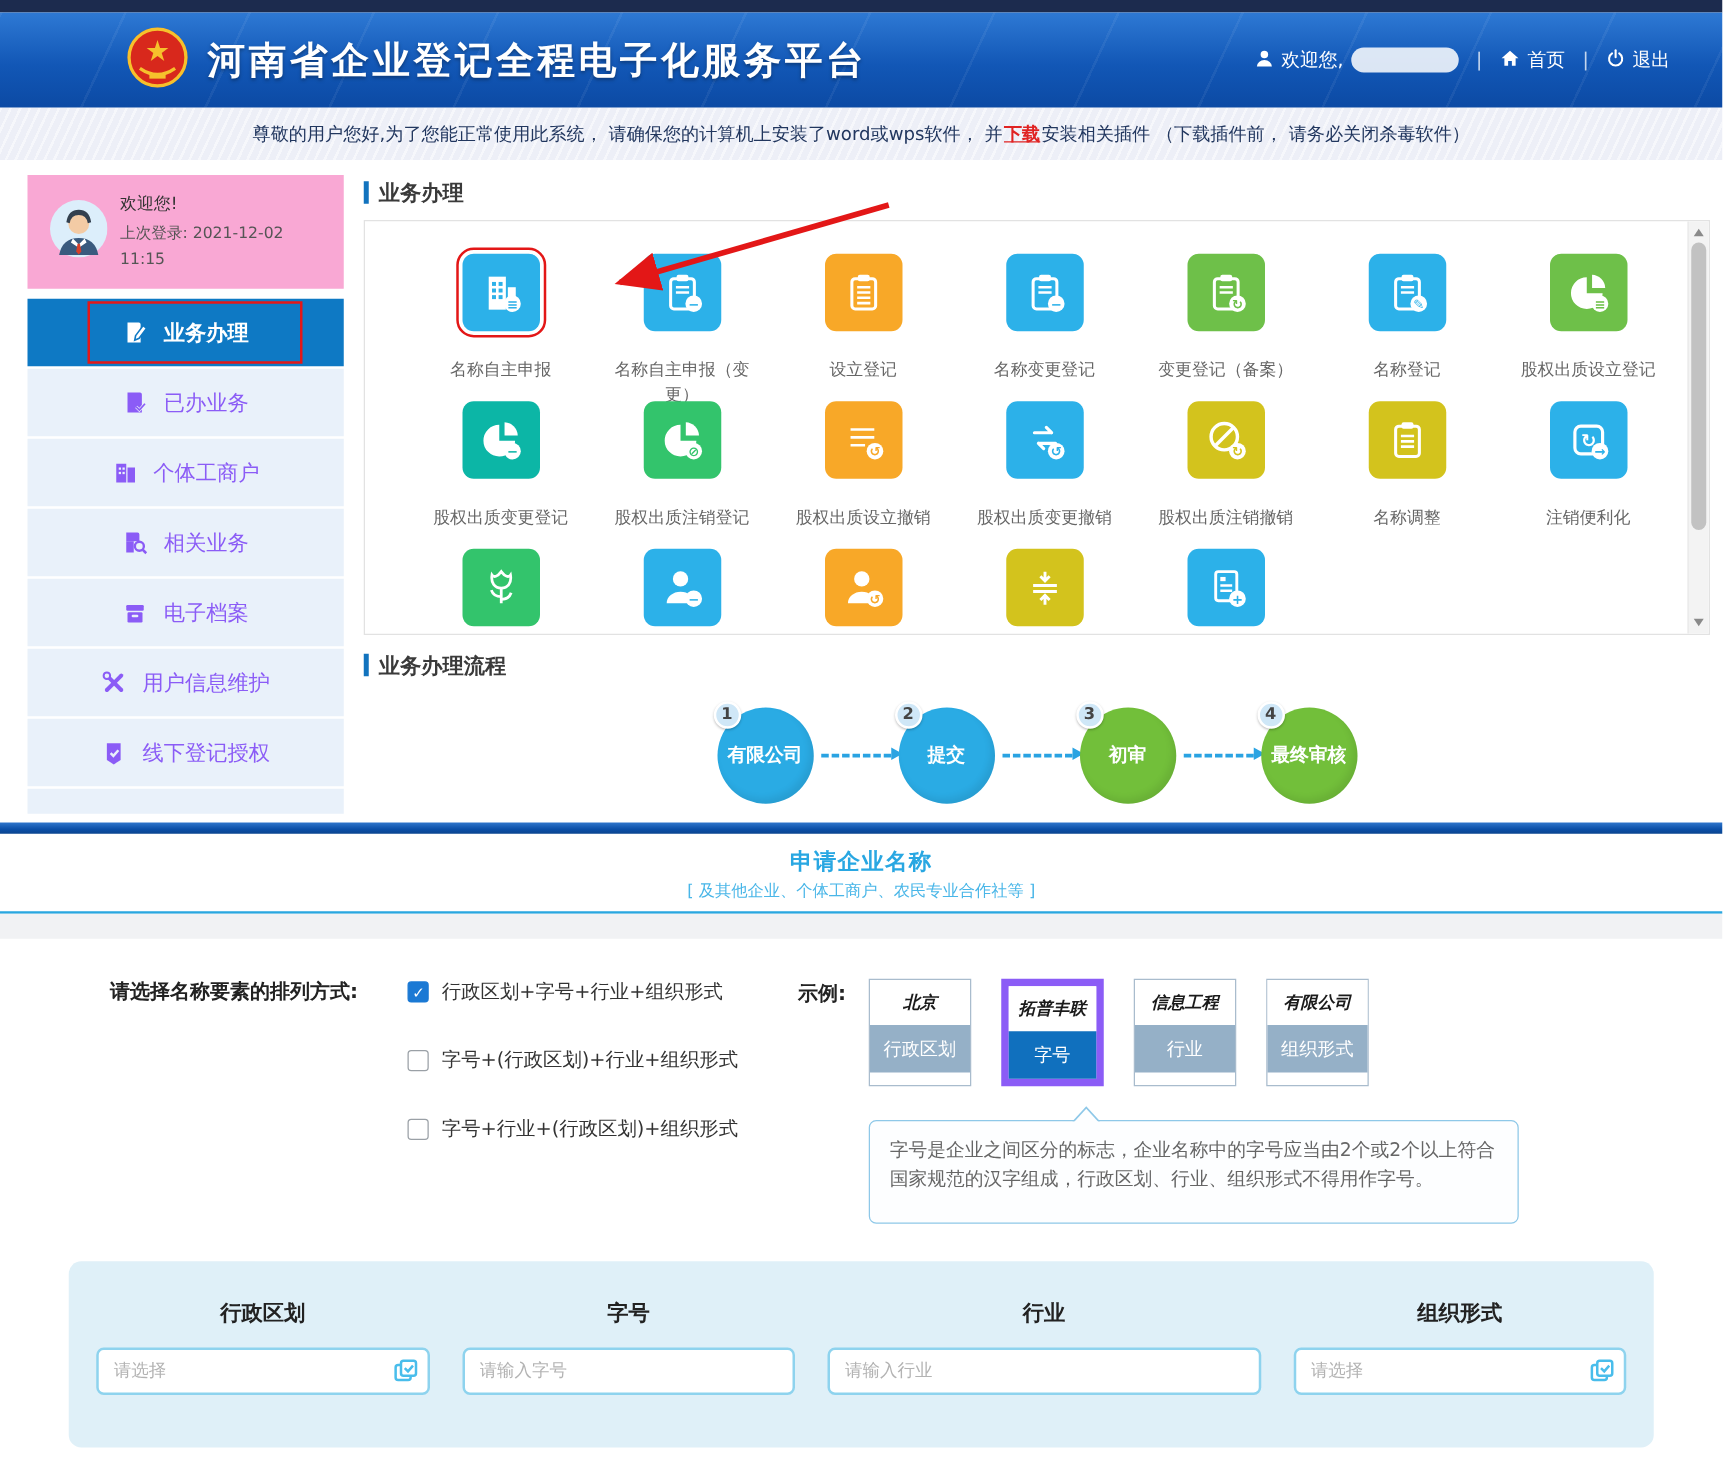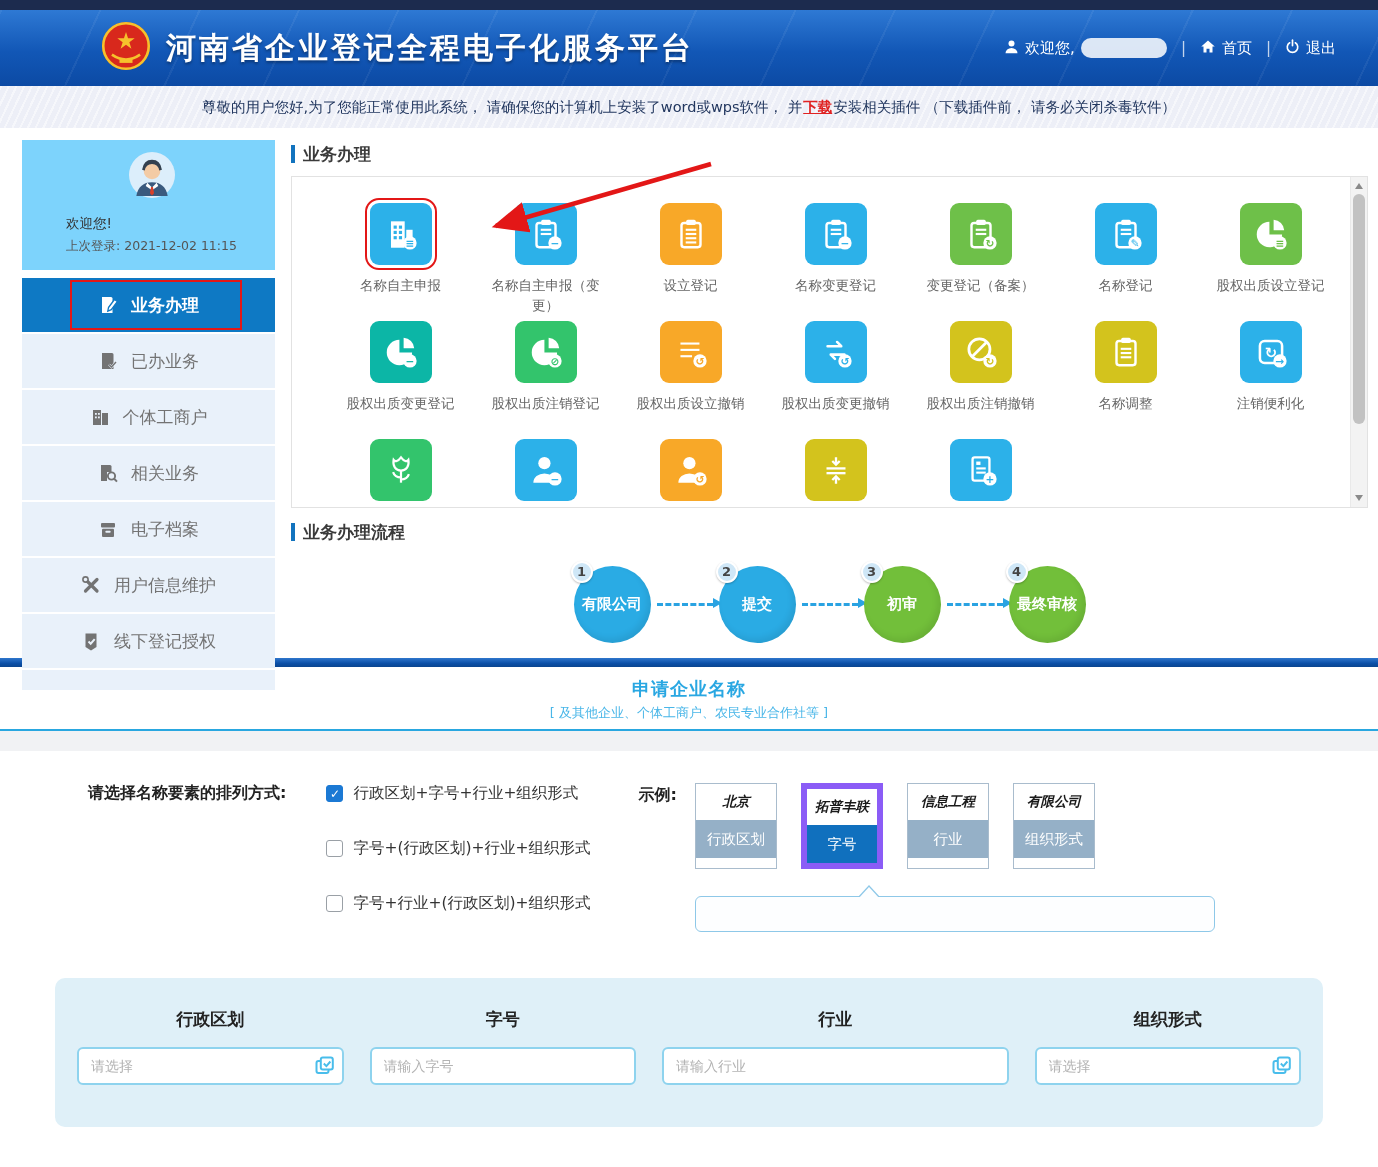--- a/index.html
+++ b/index.html
@@ -25,45 +25,45 @@
 
   
   .notice { height:42px; display:flex; align-items:center; justify-content:center;
     background:#edeff7; color:#22375f; font-size:14.5px;
     background-image:repeating-linear-gradient(115deg,rgba(255,255,255,.5) 0 2px,transparent 2px 7px); }
   .notice .dl { color:#e02222; text-decoration:underline; font-weight:bold; cursor:pointer; margin:0 1px; }
 
   
   .main { display:flex; gap:16px; padding:12px 18px 0 22px; height:518px; }
   aside { width:253px; flex:0 0 253px; }
-  .profile { background:#7dd3fc; padding:12px 12px 14px 18px; display:flex; gap:10px; align-items:center;flex-direction:column; }
+  .profile { background:#f9a8d4; padding:12px 12px 14px 18px; display:flex; gap:10px; align-items:center; }
   .profile .ptxt { font-size:13.5px; color:#333; line-height:1.7; }
   .profile .ptxt .pl2 { color:#555; font-size:12.5px; }
   ul.menu { list-style:none; margin-top:8px; }
-  ul.menu li { --sb:#e9f1fa; height:54px; margin-bottom:2px; background:#e9f1fa; color:#737373;
+  ul.menu li { --sb:#e9f1fa; height:54px; margin-bottom:2px; background:#e9f1fa; color:#8b5cf6;
     display:flex; align-items:center; justify-content:center; gap:12px; font-size:17px;
     cursor:pointer; position:relative; }
   ul.menu li.active { --sb:#0e79c4; background:#0e79c4; color:#fff; font-weight:bold; }
   ul.menu li.active .redbox { position:absolute; left:48px; top:2px; width:172px; bottom:2px;
     border:2px solid #e31717; pointer-events:none; }
   .side-footer { height:20px; background:#e9f1fa; margin-top:0px; }
 
   .content { flex:1; position:relative; }
   .sec-title { display:flex; align-items:center; gap:8px; height:28px; margin-bottom:8px; }
   .sec-title .bar { width:4px; height:18px; background:#1273be; }
   .sec-title span { font-size:17px; color:#3a3a3a; font-weight:600; }
 
   .panel { border:1px solid #e2e2e2; height:332px; position:relative; overflow:hidden;
     padding:26px 24px 0 36px; background:#fff; }
   .svc-row { display:flex; height:118px; }
   .svc-cell { width:145px; display:flex; flex-direction:column; align-items:center; cursor:pointer; }
   .tile { width:62px; height:62px; border-radius:9px; display:flex; align-items:center;
     justify-content:center; flex:0 0 62px; }
   .tile.hl { outline:2px solid #e31717; outline-offset:3px; }
-  .svc-label { margin-top:10px; font-size:13.5px; color:#666; text-align:center; line-height:1.5;
+  .svc-label { margin-top:21px; font-size:13.5px; color:#666; text-align:center; line-height:1.5;
     max-width:128px; }
 
   .vscroll { position:absolute; top:0; right:0; bottom:0; width:17px; background:#f3f3f3;
     border-left:1px solid #e9e9e9; }
   .sb-up,.sb-down { position:absolute; left:4px; width:0; height:0;
     border-left:4.5px solid transparent; border-right:4.5px solid transparent; cursor:pointer; }
   .sb-up { top:6px; border-bottom:6px solid #8a8a8a; }
   .sb-down { bottom:6px; border-top:6px solid #8a8a8a; }
   .sb-thumb { position:absolute; top:17px; left:2px; right:2px; height:230px; background:#c2c2c2;
     border-radius:7px; cursor:pointer; }
@@ -609,20 +609,21 @@
               <div class="ex-top">信息工程</div>
               <div class="ex-tag">行业</div>
             </div>
             <div class="ex-card">
               <div class="ex-top">有限公司</div>
               <div class="ex-tag">组织形式</div>
             </div>
           </div>
         <div class="tipbox">
           <i class="caret"></i><i class="caret2"></i>
+          <span>字号是企业之间区分的标志，企业名称中的字号应当由2个或2个以上符合国家规范的汉字组成，行政区划、行业、组织形式不得用作字号。</span>
         </div>
       </div>
     </div>
   </div>
 
   <div class="fields" id="fields">
       <div class="field">
         <div class="f-label">行政区划</div>
         <div class="f-wrap with-icon"><input type="text" placeholder="请选择" style=""><span class="f-icon"><svg width="22" height="22" viewBox="0 0 22 22">
               <rect x="2.5" y="6" width="12" height="12" rx="2" fill="#fff" stroke="#49bdeb" stroke-width="2"></rect>

